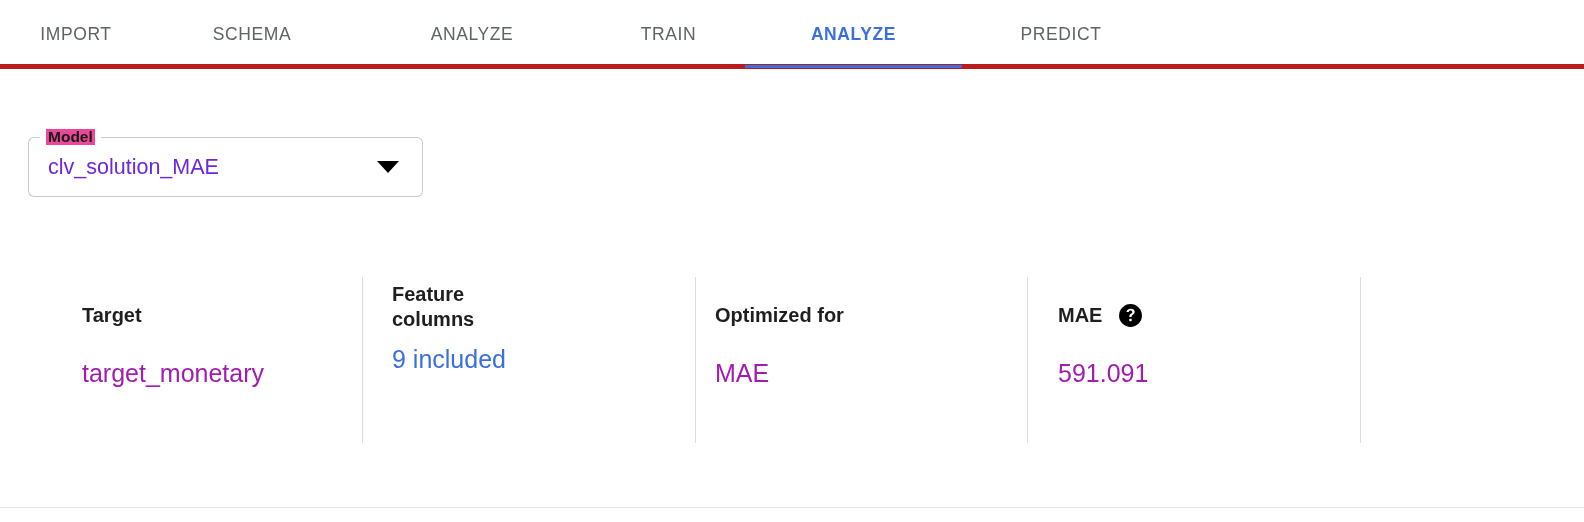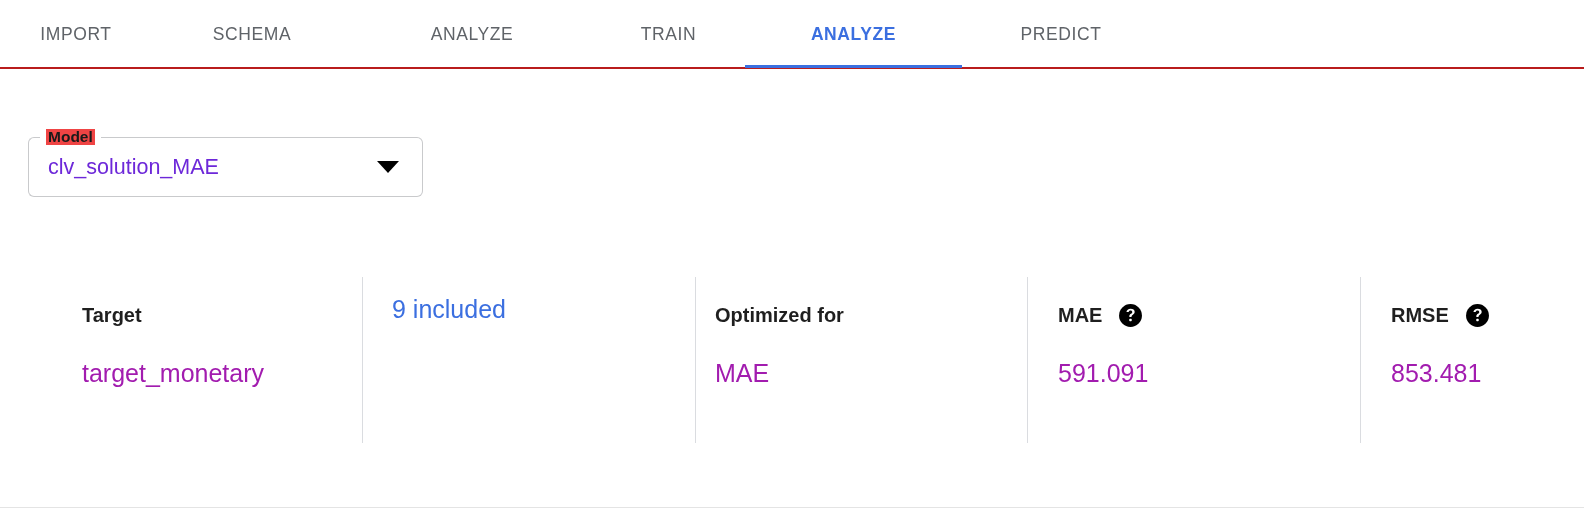--- a/index.html
+++ b/index.html
@@ -17,21 +17,21 @@
     position: relative;
   }
 
   
   .tabbar {
     position: absolute;
     left: 0;
     top: 0;
     width: 1584px;
     height: 69px;
-    border-bottom: 2px solid #b91c1c;
+    border-bottom: 5px solid #b91c1c;
     box-sizing: border-box;
     background: #fff;
   }
   .tab {
     position: absolute;
     top: 0;
     height: 68px;
     display: flex;
     align-items: center;
     justify-content: center;
@@ -105,21 +105,21 @@
     border-radius: 0 6px 6px 0;
     box-sizing: border-box;
   }
   .model-label {
     font-size: 15.5px;
     font-weight: 700;
     color: #1a1a1a;
     line-height: 1;
     transform: translateY(-8px);
     white-space: nowrap;
-    background: #ef4444;
+    background: #ec4899;
     padding: 0 2px;
   }
   .model-value {
     position: absolute;
     left: 20px;
     top: 0;
     bottom: 0;
     display: flex;
     align-items: center;
     font-size: 21.5px;
@@ -276,20 +276,21 @@
   <div class="metric-col col-target">
     <div class="metric-inner">
       <div class="metric-label">Target</div>
       <div class="metric-value">target_monetary</div>
     </div>
   </div>
 
   <div class="metric-col col-features">
     <div class="divider"></div>
     <div class="metric-inner">
+      <div class="metric-label wrap">Feature columns</div>
       <div class="metric-value link">9 included</div>
     </div>
   </div>
 
   <div class="metric-col col-opt">
     <div class="divider"></div>
     <div class="metric-inner">
       <div class="metric-label">Optimized for</div>
       <div class="metric-value">MAE</div>
     </div>
@@ -306,29 +307,17 @@
             <path fill="#ffffff" d="M12.1 5.4c-2.2 0-3.8 1.3-4 3.3h2.1c.1-.9.8-1.5 1.8-1.5 1 0 1.7.6 1.7 1.4 0 .7-.3 1.1-1.3 1.8-1.1.7-1.6 1.4-1.5 2.6v.5h2.1v-.4c0-.8.3-1.2 1.3-1.9 1.1-.7 1.7-1.6 1.7-2.8 0-1.8-1.6-3-3.9-3zm-.1 9.6c-.8 0-1.3.5-1.3 1.2s.5 1.2 1.3 1.2 1.3-.5 1.3-1.2-.5-1.2-1.3-1.2z"></path>
           </svg>
         </span>
       </div>
       <div class="metric-value">591.091</div>
     </div>
   </div>
 
   <div class="metric-col col-rmse">
     <div class="divider"></div>
-    <div class="metric-inner">
-      <div class="metric-label">
-        <span>RMSE</span>
-        <span class="help-icon">
-          <svg viewBox="0 0 24 24" width="25" height="25" aria-hidden="true">
-            <circle cx="12" cy="12" r="11" fill="#000000"></circle>
-            <path fill="#ffffff" d="M12.1 5.4c-2.2 0-3.8 1.3-4 3.3h2.1c.1-.9.8-1.5 1.8-1.5 1 0 1.7.6 1.7 1.4 0 .7-.3 1.1-1.3 1.8-1.1.7-1.6 1.4-1.5 2.6v.5h2.1v-.4c0-.8.3-1.2 1.3-1.9 1.1-.7 1.7-1.6 1.7-2.8 0-1.8-1.6-3-3.9-3zm-.1 9.6c-.8 0-1.3.5-1.3 1.2s.5 1.2 1.3 1.2 1.3-.5 1.3-1.2-.5-1.2-1.3-1.2z"></path>
-          </svg>
-        </span>
-      </div>
-      <div class="metric-value">853.481</div>
-    </div>
   </div>
 
 </div>
 
 <div class="bottom-rule"></div>
 
 </body></html>

